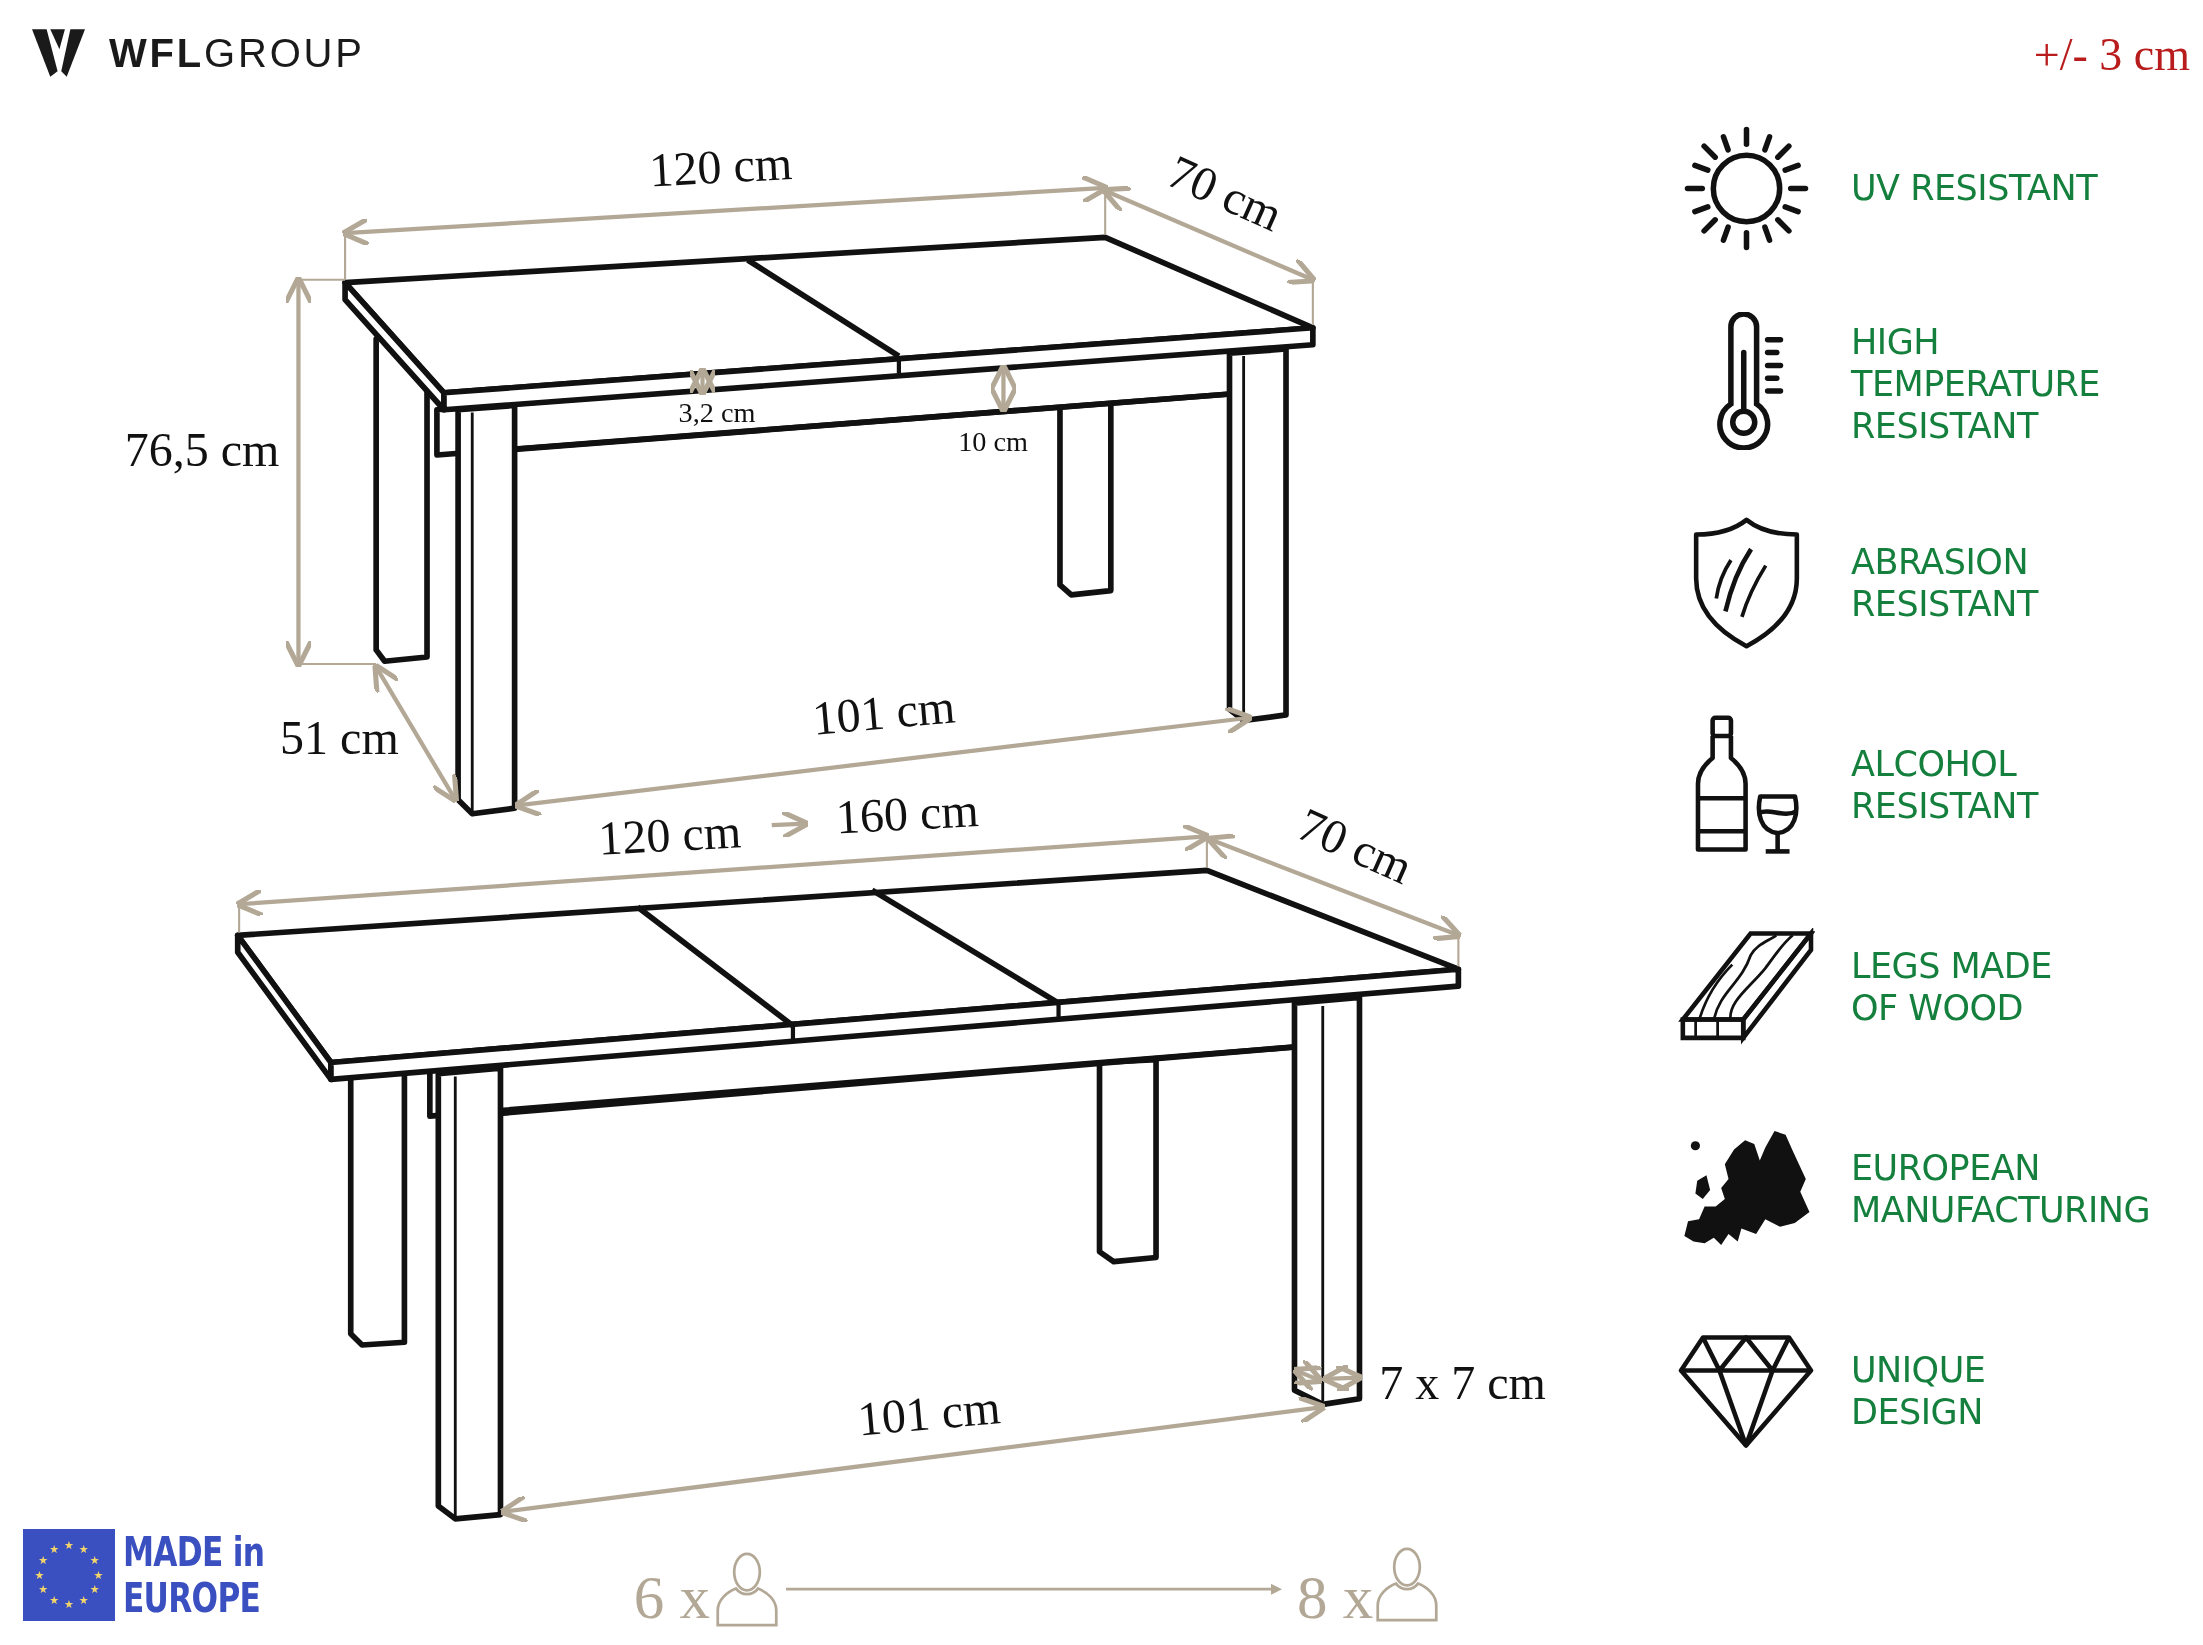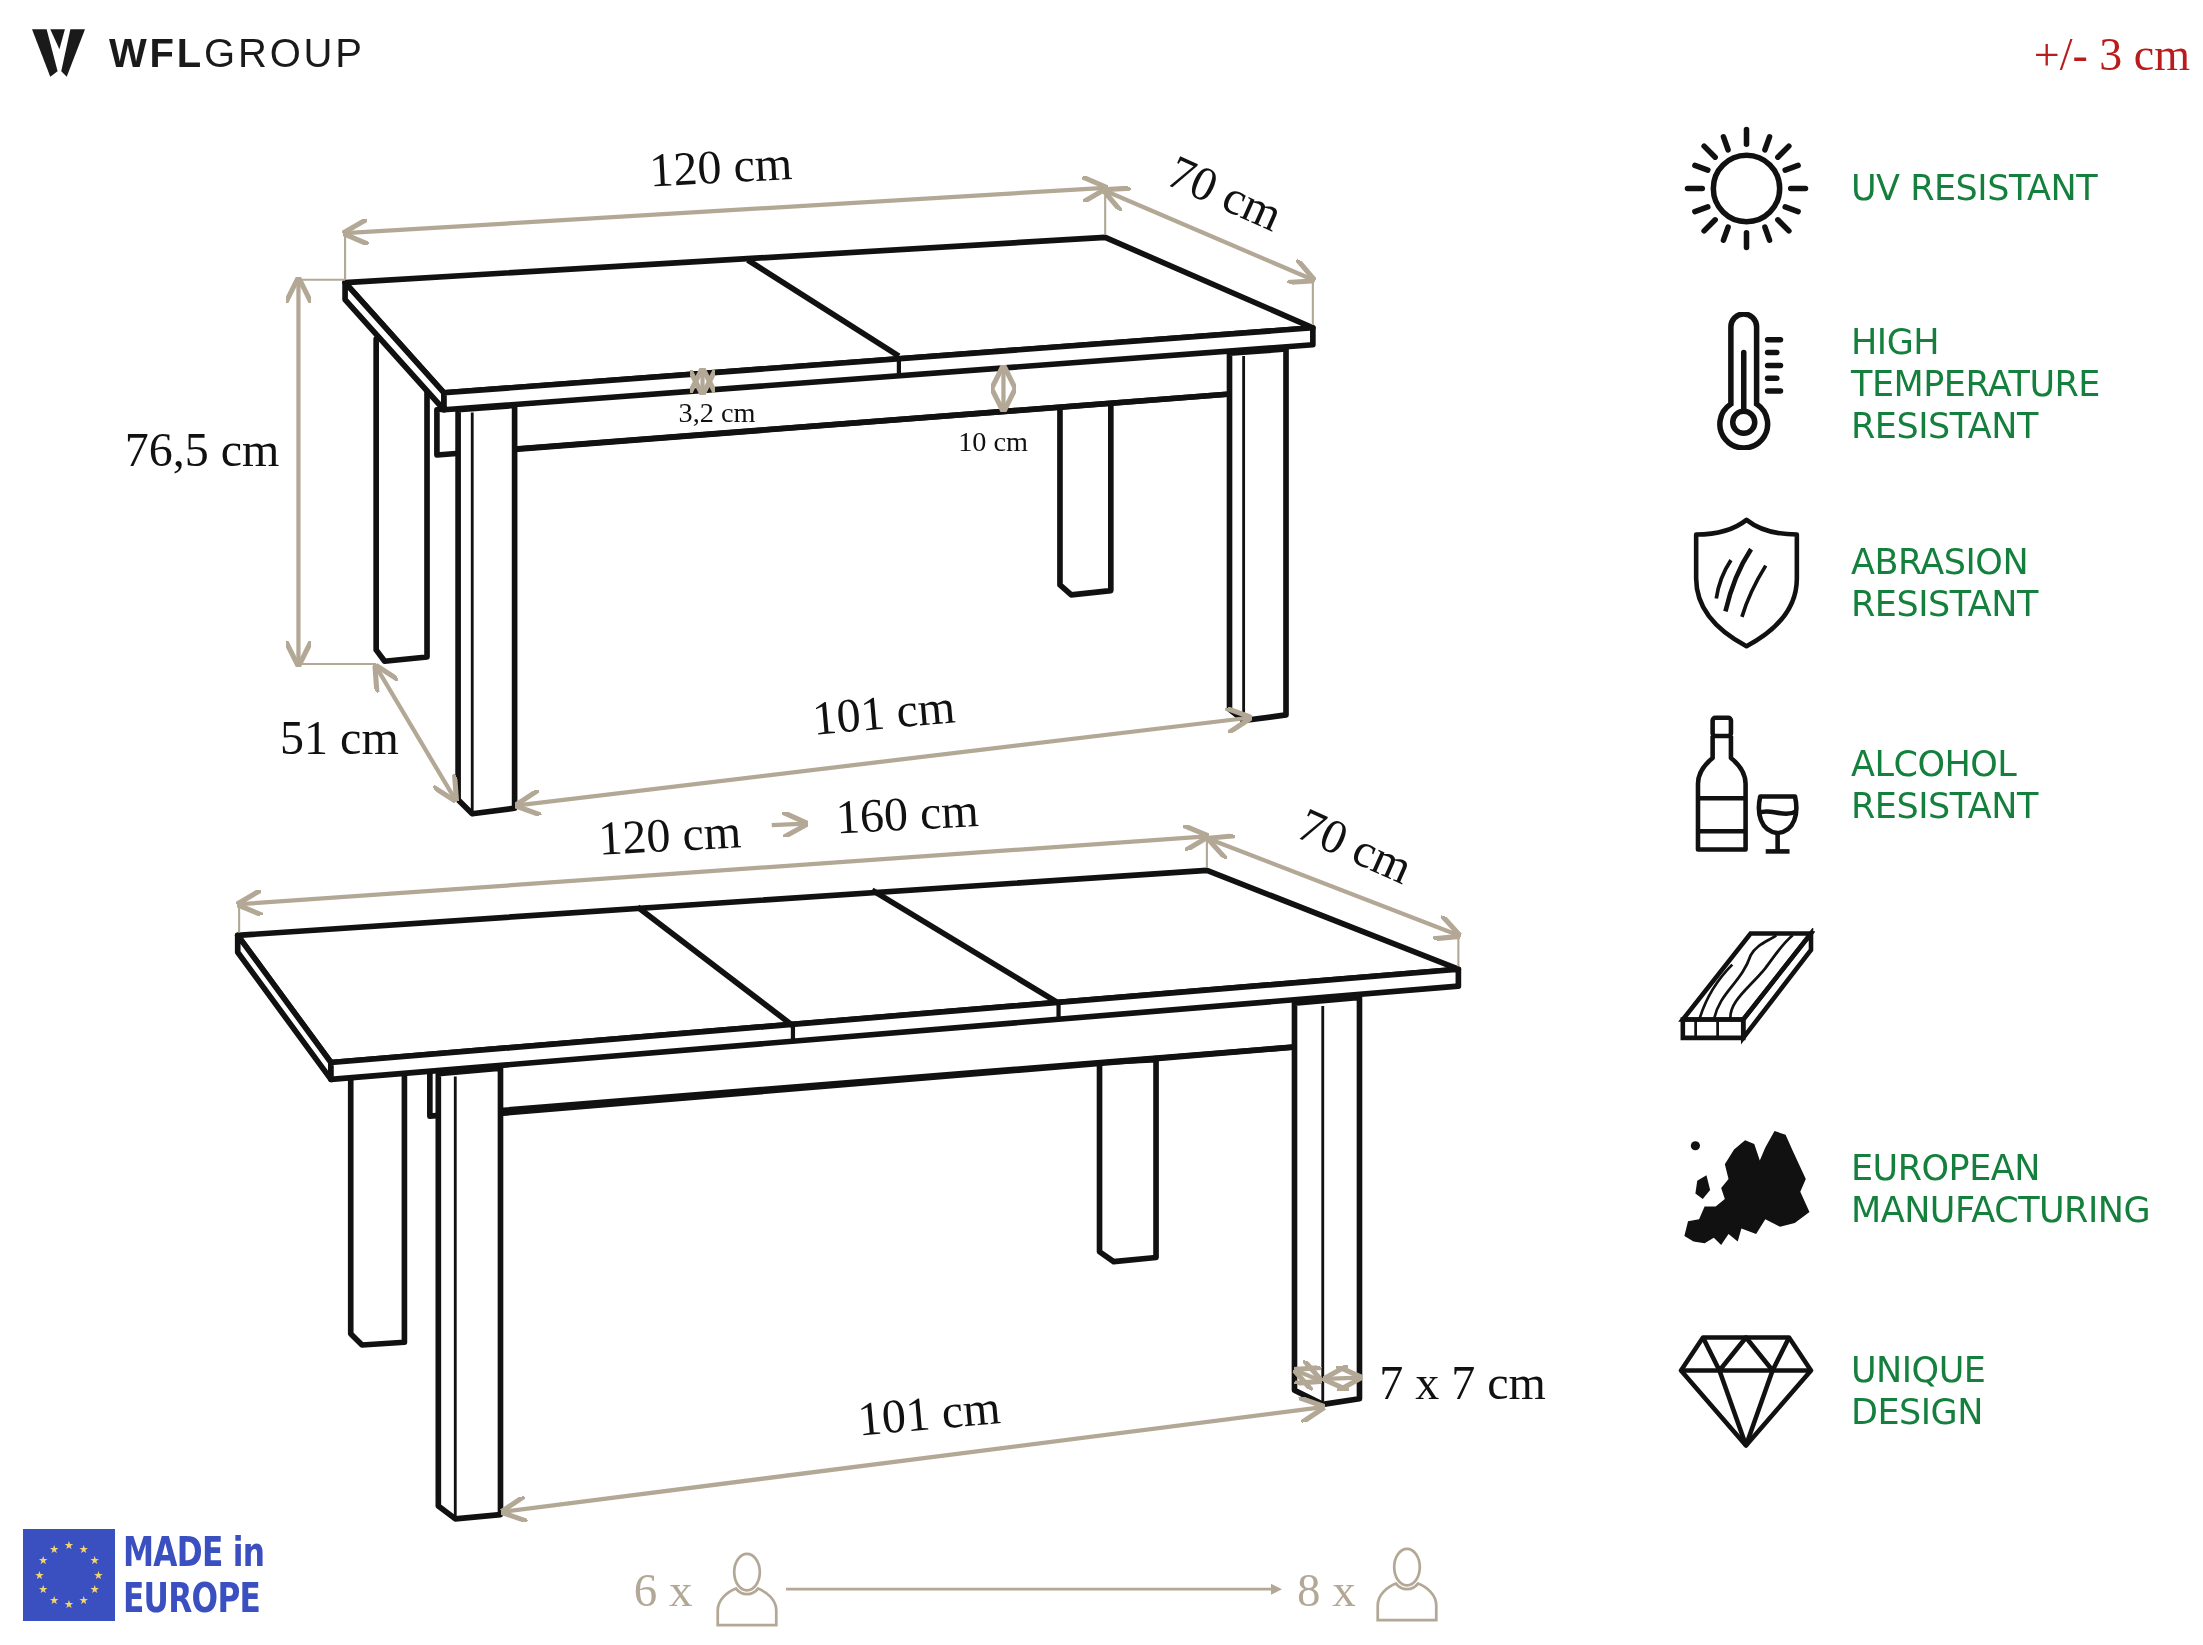--- a/index.html
+++ b/index.html
@@ -11,21 +11,21 @@
   .tolerance{position:absolute;right:20px;top:27.5px;font-family:"Liberation Serif",serif;font-size:46px;color:#b91c1c;}
   .features{position:absolute;left:1671px;top:119px;width:514px;}
   .feature{position:absolute;left:0;width:514px;height:138px;display:flex;align-items:center;}
   .feature .ico{width:138px;height:138px;display:flex;align-items:center;justify-content:center;}
   .feature .lbl{position:absolute;left:174px;font-family:"DejaVu Sans",sans-serif;font-size:35px;line-height:42px;color:#15803d;white-space:pre-line;letter-spacing:-0.5px;}
   .svg-labels text{font-family:"Liberation Serif",serif;}
   .eu{position:absolute;left:17.4px;top:1529px;display:flex;align-items:center;gap:7.3px;}
   .eu-flag{width:92px;height:92px;background:#3a4fc0;position:relative;}
   .eu-text{font-family:"DejaVu Sans",sans-serif;font-weight:bold;color:#3a4fc0;font-size:40px;line-height:46px;transform:scaleX(0.78);transform-origin:left center;letter-spacing:-0.9px;}
   .seats{position:absolute;left:624px;top:1552px;height:83px;width:826px;}
-  .seat-num{position:absolute;font-family:"Liberation Serif",serif;font-size:47px;color:#b3a896;top:11px;}
+  .seat-num{position:absolute;font-family:"Liberation Serif",serif;font-size:61px;color:#b3a896;top:11px;}
   .size-caption{position:absolute;right:50px;top:1561px;font-family:"Liberation Serif",serif;font-size:53px;color:#b3a896;}
 </style>
 </head>
 <body>
 
 <div class="stage">
 
   <div class="logo">
     <svg width="53" height="48" viewBox="0 0 58 52">
       <polygon points="0,0 16,0 28,46 20,52" fill="#1a1a1a"></polygon>
@@ -205,20 +205,22 @@
       <div class="ico">
         <svg width="138" height="119" viewBox="0 0 150 130" fill="none" stroke="#111" stroke-width="5" stroke-linejoin="miter">
           <polygon points="6,100 80,6 146,6 72,100"></polygon>
           <polygon points="6,100 72,100 72,120 6,120"></polygon>
           <polygon points="72,100 146,6 146,24 72,120"></polygon>
           <path d="M24,100 C30,80 40,60 60,40 M40,100 C46,70 70,60 80,30 C86,18 100,14 108,8 M58,100 C56,80 80,64 96,44 C104,34 112,20 126,8" stroke-width="3"></path>
           <line x1="20" y1="100" x2="20" y2="120" stroke-width="3"></line>
           <line x1="44" y1="100" x2="44" y2="120" stroke-width="3"></line>
         </svg>
       </div>
+      <div class="lbl">LEGS MADE
+OF WOOD</div>
     </div>
 
     <div class="feature" style="top:1001px;">
       <div class="ico">
         <svg width="138" height="138" viewBox="0 0 150 150">
           <path fill="#111" d="M106,12 L118,16 L126,34 L140,64 L134,78 L144,100 L128,112 L112,116 L96,108 L86,124 L70,118 L66,132 L56,124 L48,136 L40,128 L30,134 L18,132 L8,126 L12,110 L24,108 L30,94 L42,94 L52,86 L48,74 L56,64 L52,48 L62,32 L74,22 L84,26 L90,44 L96,30 Z"></path>
           <path fill="#111" d="M22,66 L32,60 L36,76 L28,86 L20,80 Z"></path>
           <circle cx="20" cy="28" r="5" fill="#111"></circle>
         </svg>
       </div>

